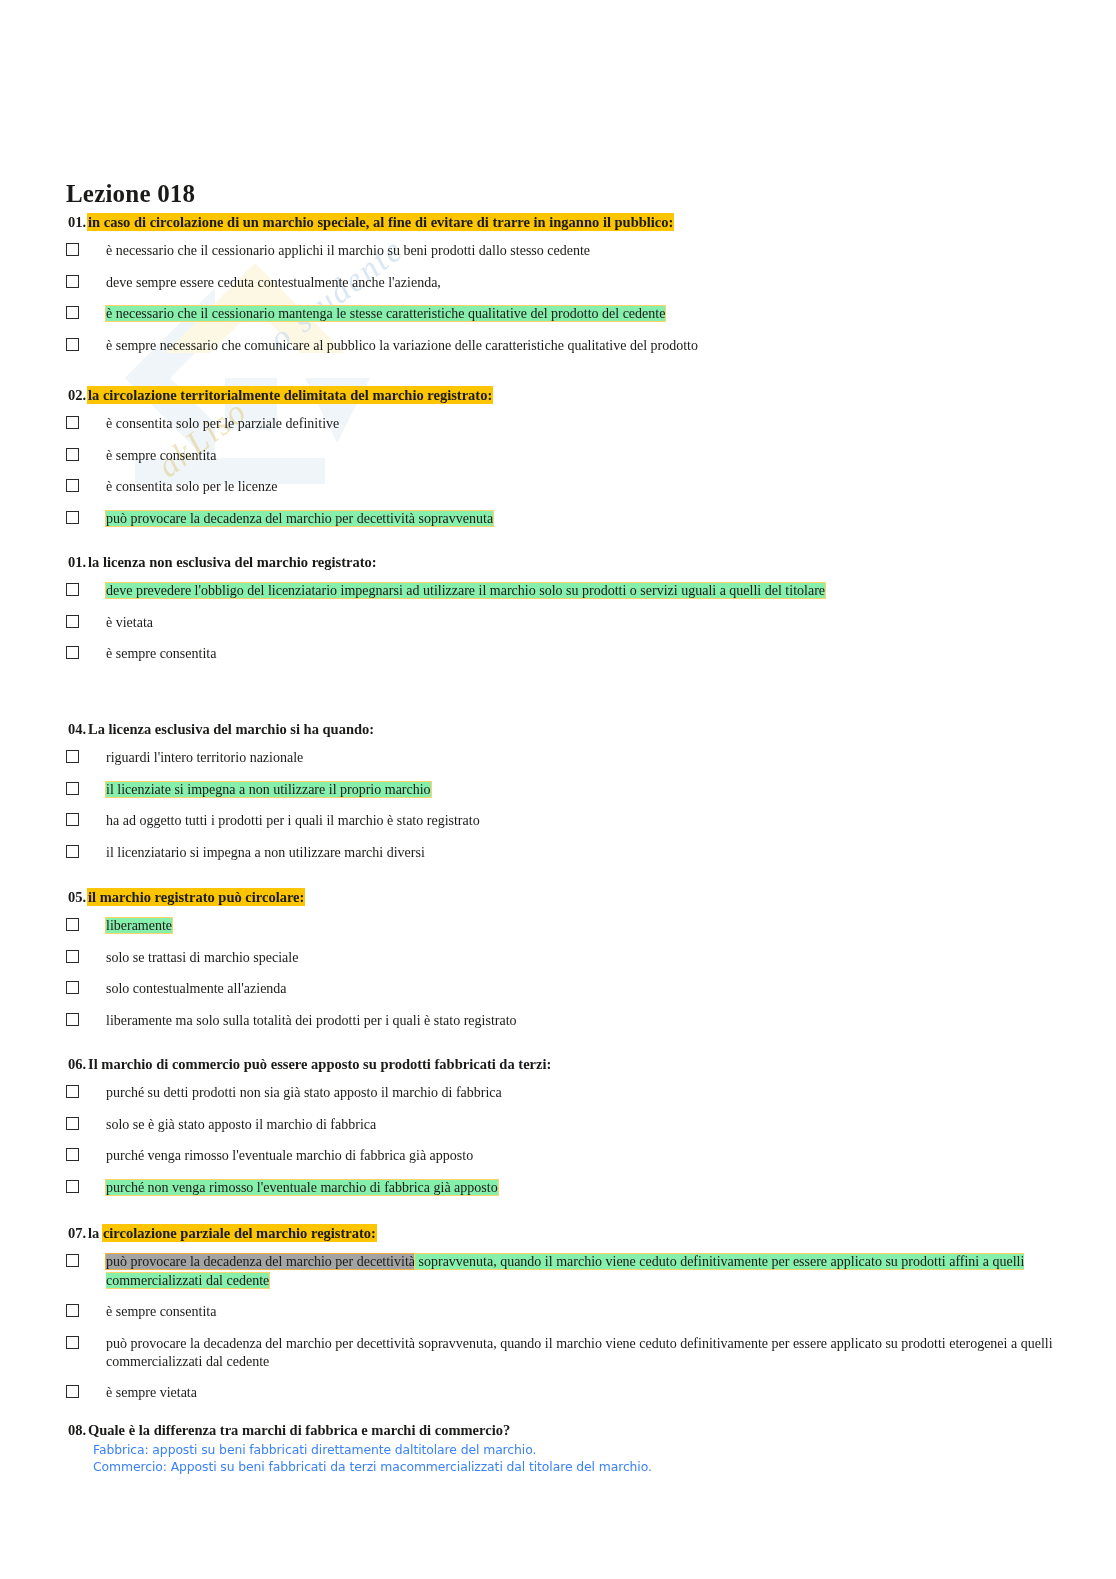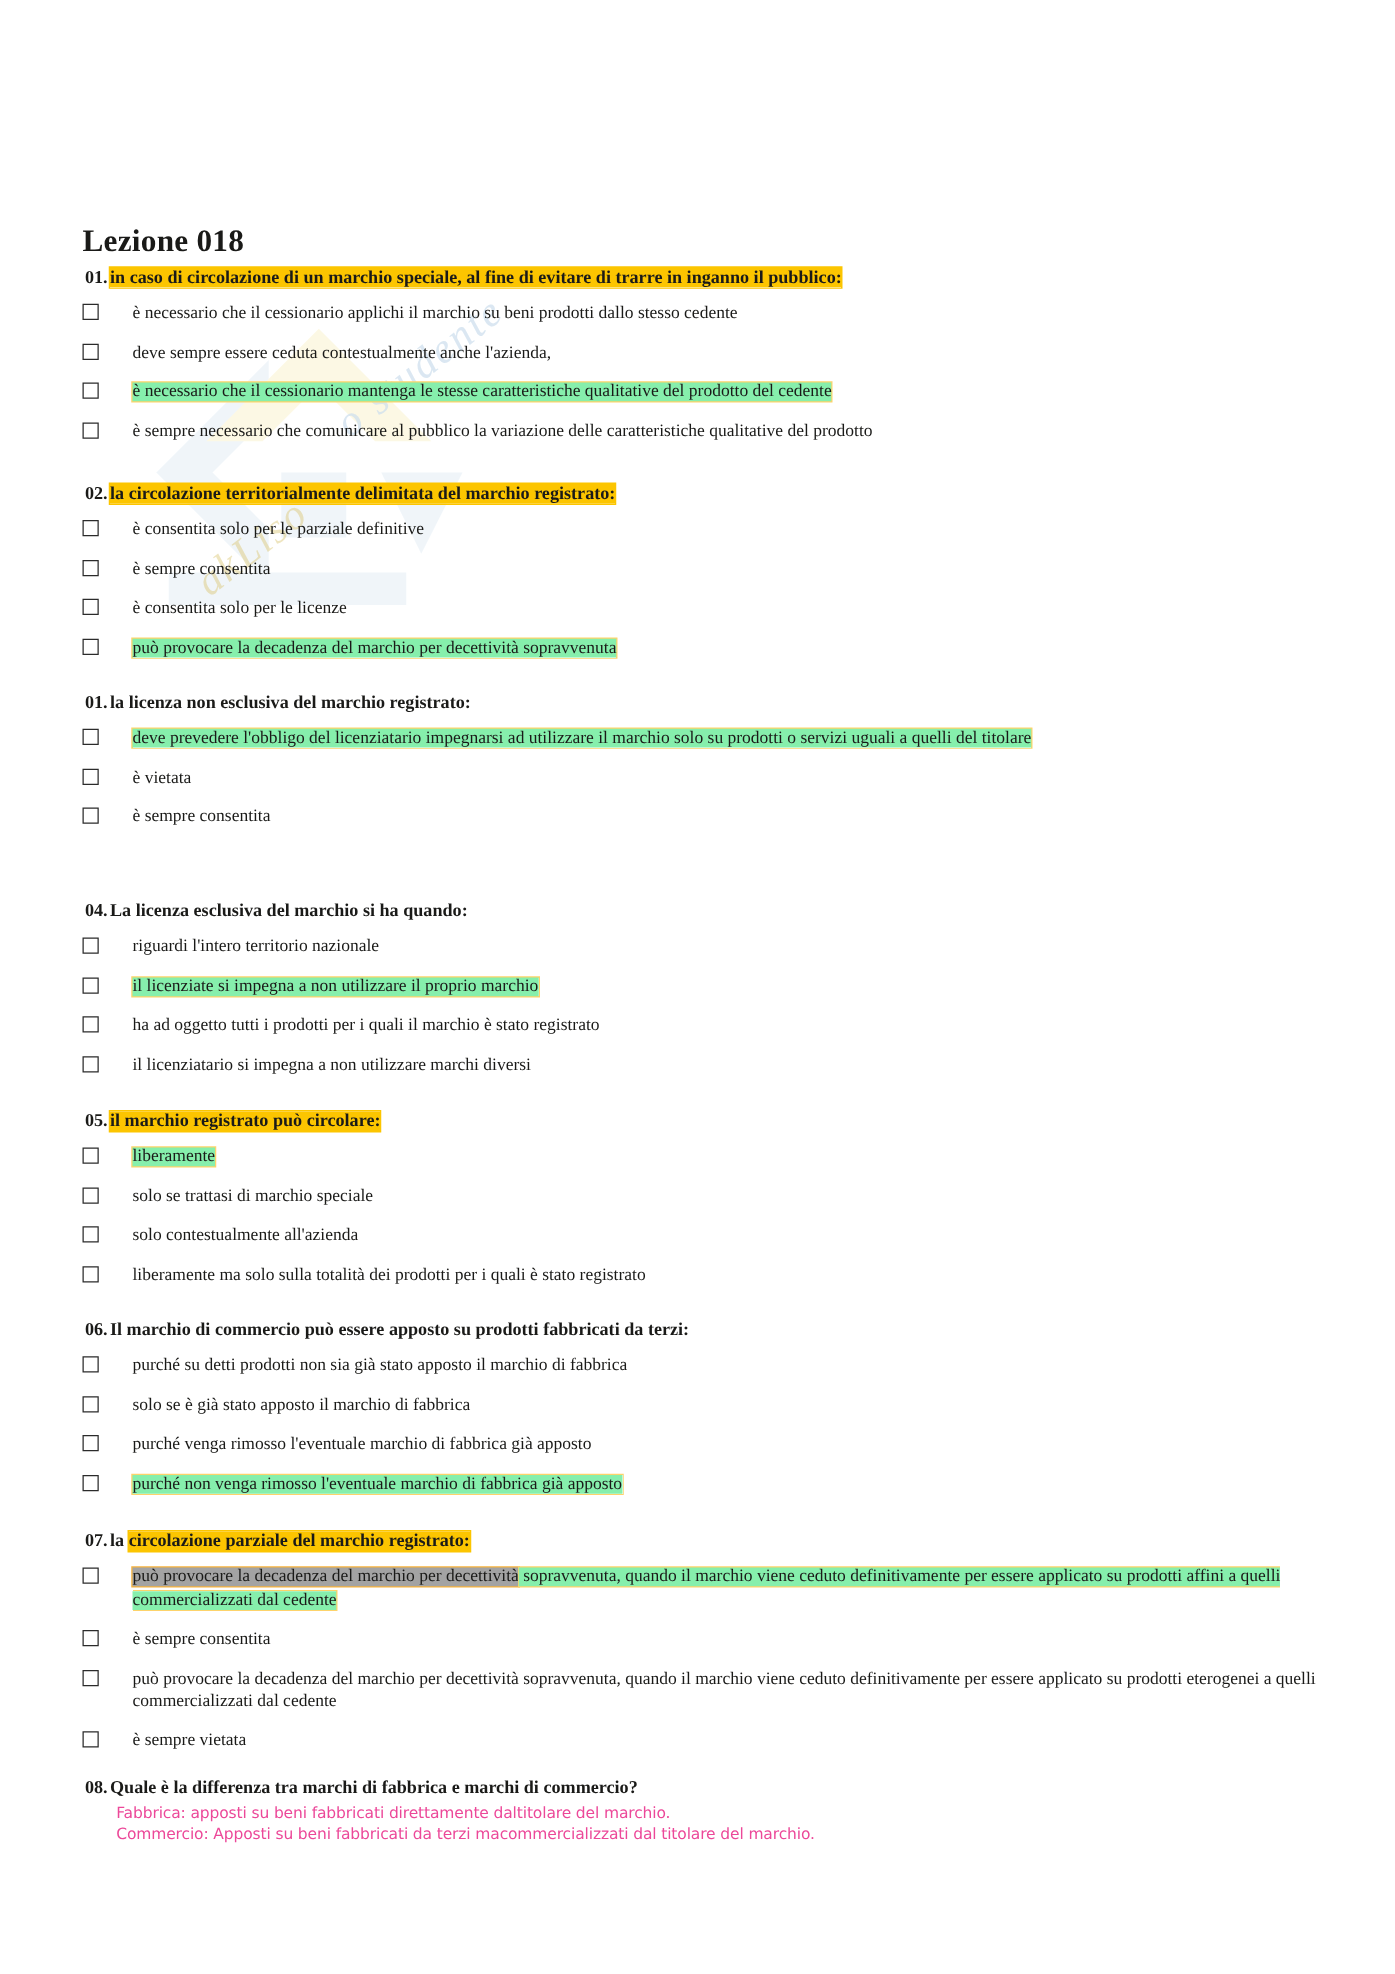--- a/index.html
+++ b/index.html
@@ -147,21 +147,21 @@
 
   .opt.wrap { white-space: normal; }
 
   
   .answer {
     position: absolute;
     left: 93px;
     font-family: "DejaVu Sans", "Liberation Sans", sans-serif;
     font-size: 12.4px;
     line-height: 1.34;
-    color: #ec4899;
+    color: #3b82f6;
     letter-spacing: -0.1px;
   }
   .answer div { white-space: nowrap; }
 </style>
 </head>
 <body>
 
 <div class="page">
 
   <div class="watermark">

